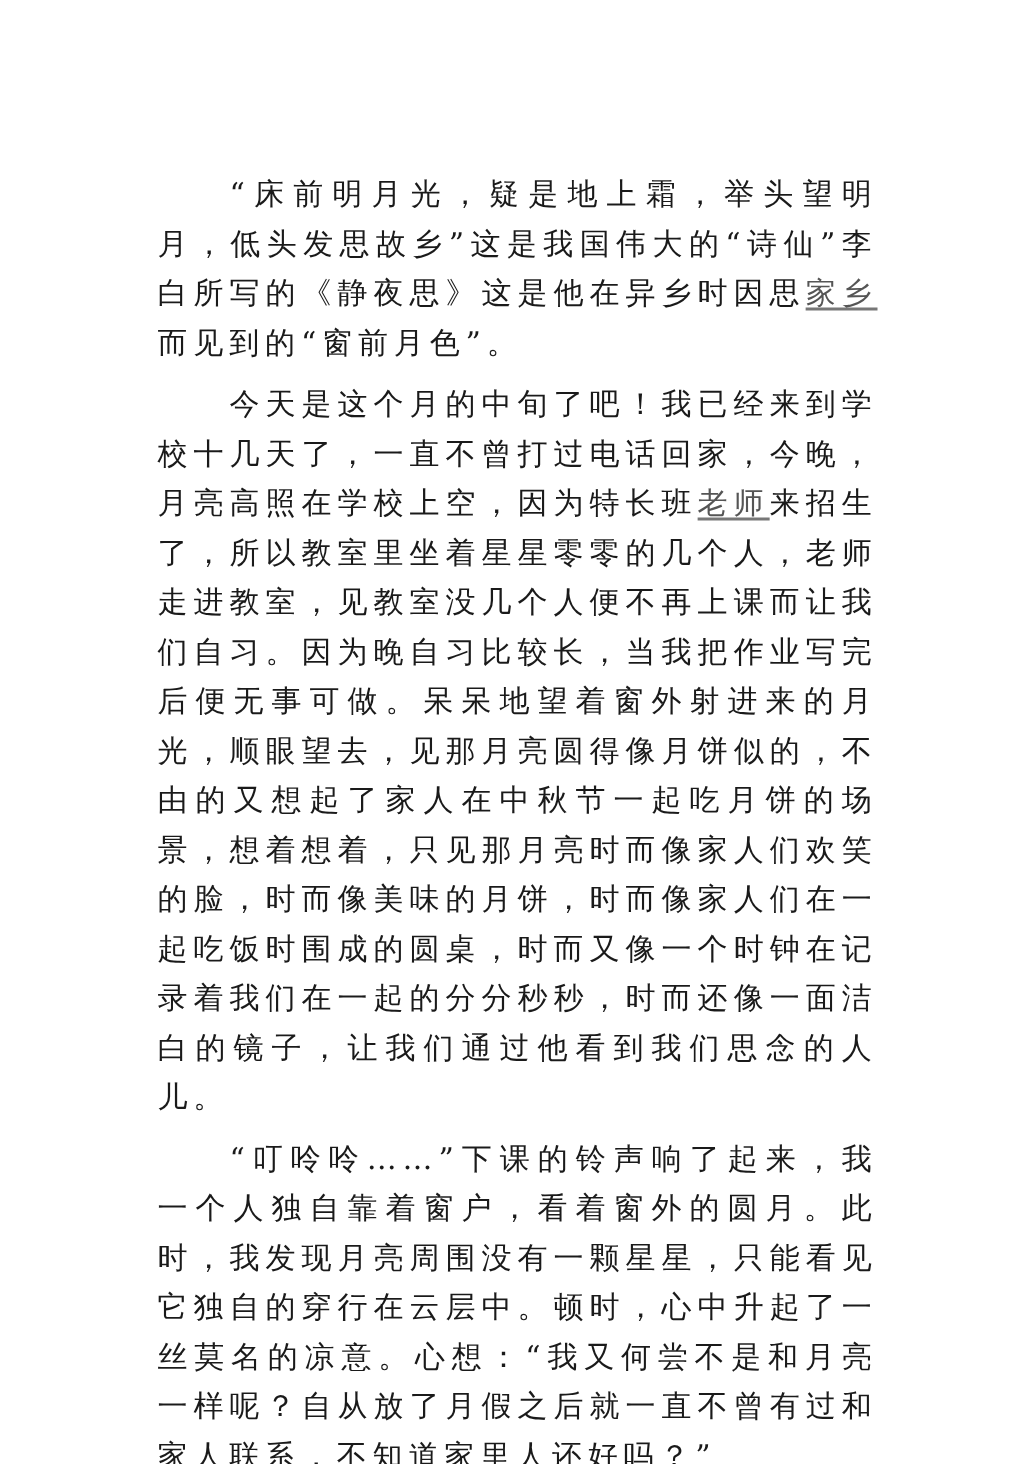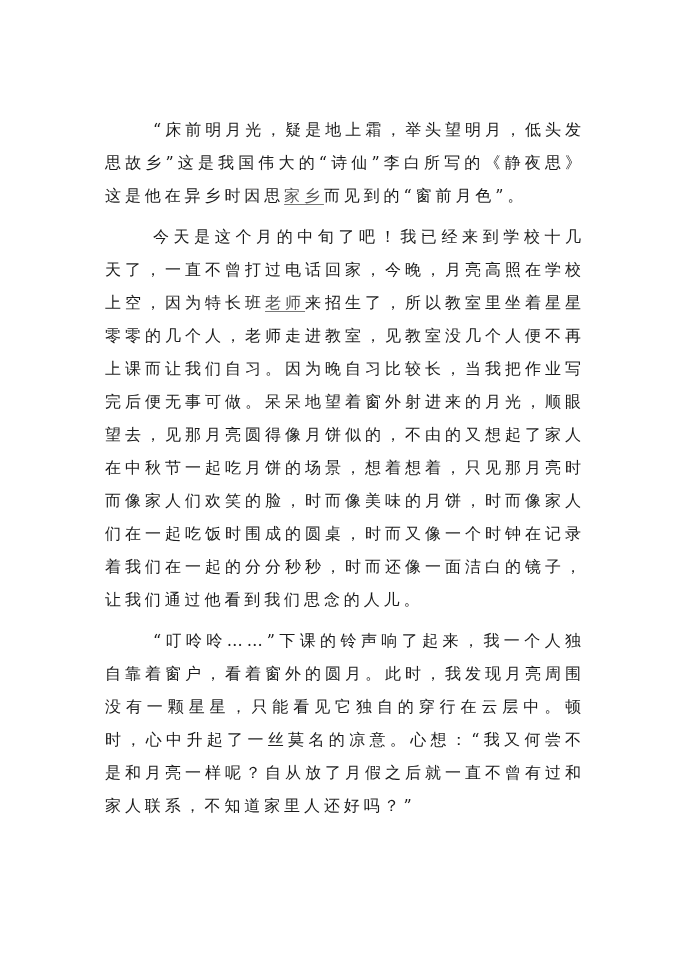--- a/index.html
+++ b/index.html
@@ -16,21 +16,21 @@
     color: #1a1a1a;
   }
   .page {
     position: absolute;
     left: 105px;
     top: 113px;
     width: 480px;
   }
   .para {
     margin: 0 0 8px 0;
-    font-size: 16px;
+    font-size: 20px;
     line-height: 33px;
     letter-spacing: 3.9px;
     text-align: justify;
     text-indent: 48px;
     word-break: break-all;
   }
   .link {
     color: #555555;
     text-decoration: underline;
     text-decoration-color: #777777;

